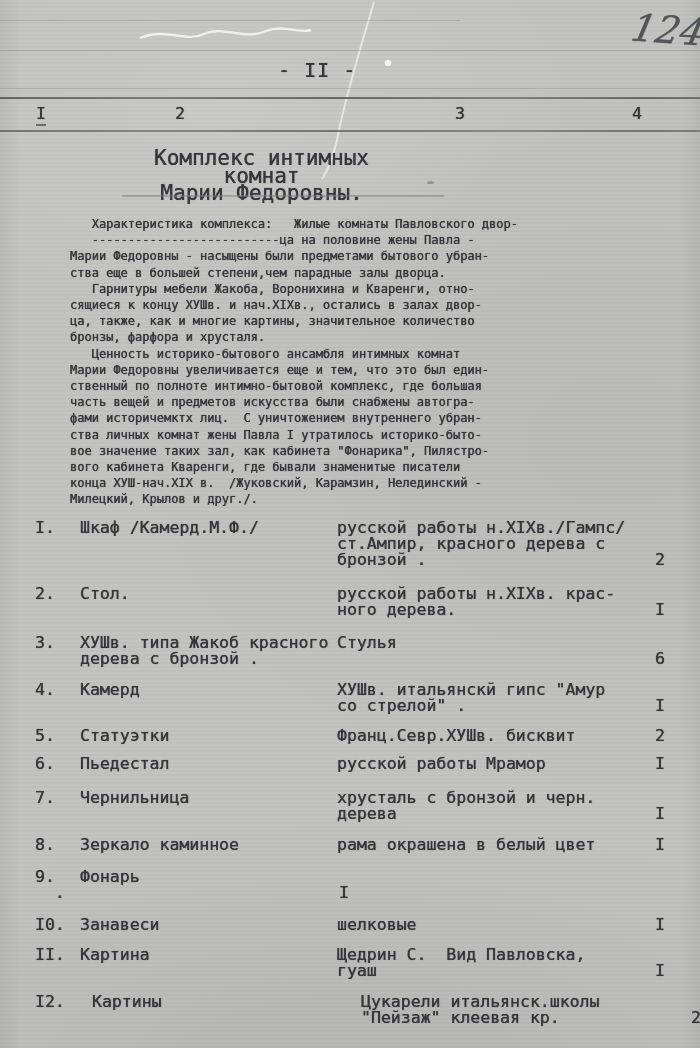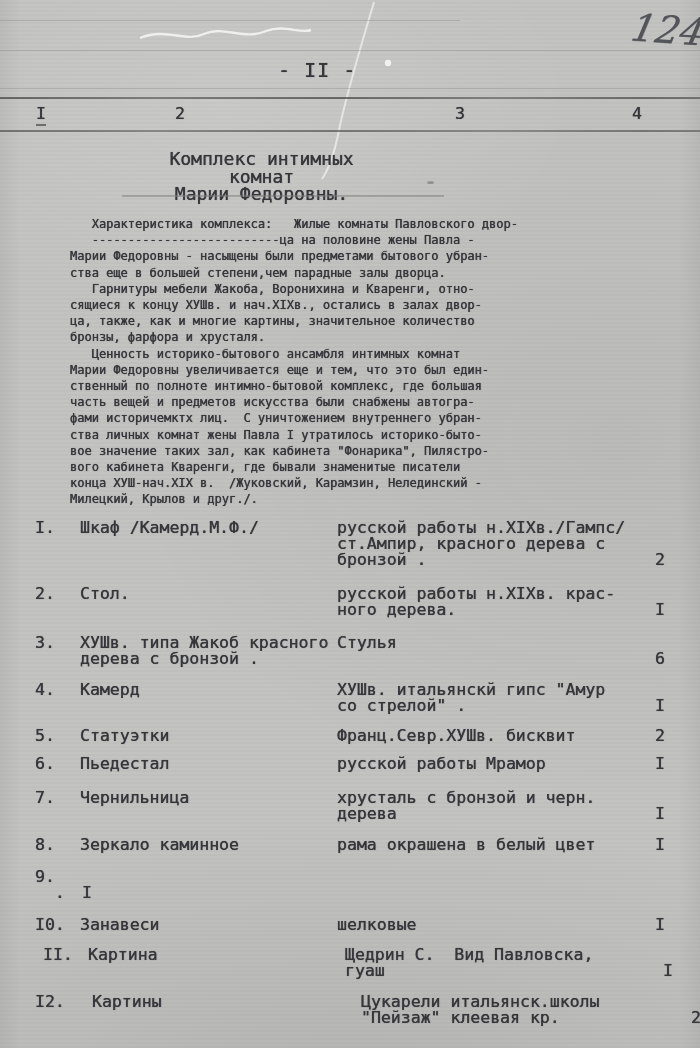--- a/index.html
+++ b/index.html
@@ -20,21 +20,21 @@
     color:#35353a;
     text-shadow:0.3px 0.3px 0.8px rgba(40,40,44,0.75), -0.2px 0 0.5px rgba(40,40,44,0.3);
   }
   .abs{position:absolute;}
   .rule{position:absolute;left:0;width:700px;}
   .rule-dark{height:2px;background:linear-gradient(90deg,#4f4f4d,#6b6b69 22%,#525250 48%,#707070 72%,#565654 92%,#61615f);opacity:.82;}
   .rule-faint{height:1px;background:#8e8e8c;opacity:.45;}
   .page-num-header{top:58px;left:278px;font-size:20px;letter-spacing:1px;}
   .ruler-col{top:104px;font-size:16.5px;}
   .col-underline{border-bottom:2px solid rgba(62,62,60,.65);padding-bottom:1px;}
-  .doc-title{top:150px;left:140px;width:243px;text-align:center;font-size:18px;line-height:17.5px;}
+  .doc-title{top:150px;left:140px;width:243px;text-align:center;font-size:21px;line-height:17.5px;}
   .title-underline{top:195px;left:122px;width:322px;height:2px;background:#7d7d7b;opacity:.5;}
   .intro{top:216px;left:70px;margin:0;font-size:12px;line-height:16.2px;white-space:pre;}
   .handwriting{
     top:8px;left:632px;font-family:"DejaVu Serif","Liberation Serif",serif;
     font-style:italic;font-size:38px;color:#45464c;
     transform:rotate(4deg) skewX(-8deg);opacity:.88;
     text-shadow:0.4px 0.4px 0.6px rgba(50,50,56,.5);
   }
   .row{
     position:absolute;left:35px;width:632px;
@@ -148,29 +148,30 @@
     </div>
     <div class="row tw" style="top:837px;">
       <div class="cell">8.</div>
       <div class="cell">Зеркало каминное</div>
       <div class="cell">рама окрашена в белый цвет</div>
       <div class="cell qty">I</div>
     </div>
     <div class="row tw" style="top:869px;">
       <div class="cell">9.
   .</div>
+      <div class="cell">Фонарь</div>
       <div class="cell qty">I</div>
     </div>
     <div class="row tw" style="top:917px;">
       <div class="cell">I0.</div>
       <div class="cell">Занавеси</div>
       <div class="cell">шелковые</div>
       <div class="cell qty">I</div>
     </div>
-    <div class="row tw" style="top:947px;margin-left:8px;">
+    <div class="row tw" style="top:947px;">
       <div class="cell">II.</div>
       <div class="cell">Картина</div>
       <div class="cell">Щедрин С.  Вид Павловска,
 гуаш</div>
       <div class="cell qty">I</div>
     </div>
     <div class="row tw" style="top:994px;gap:12px;">
       <div class="cell">I2.</div>
       <div class="cell">Картины</div>
       <div class="cell">Цукарели итальянск.школы

